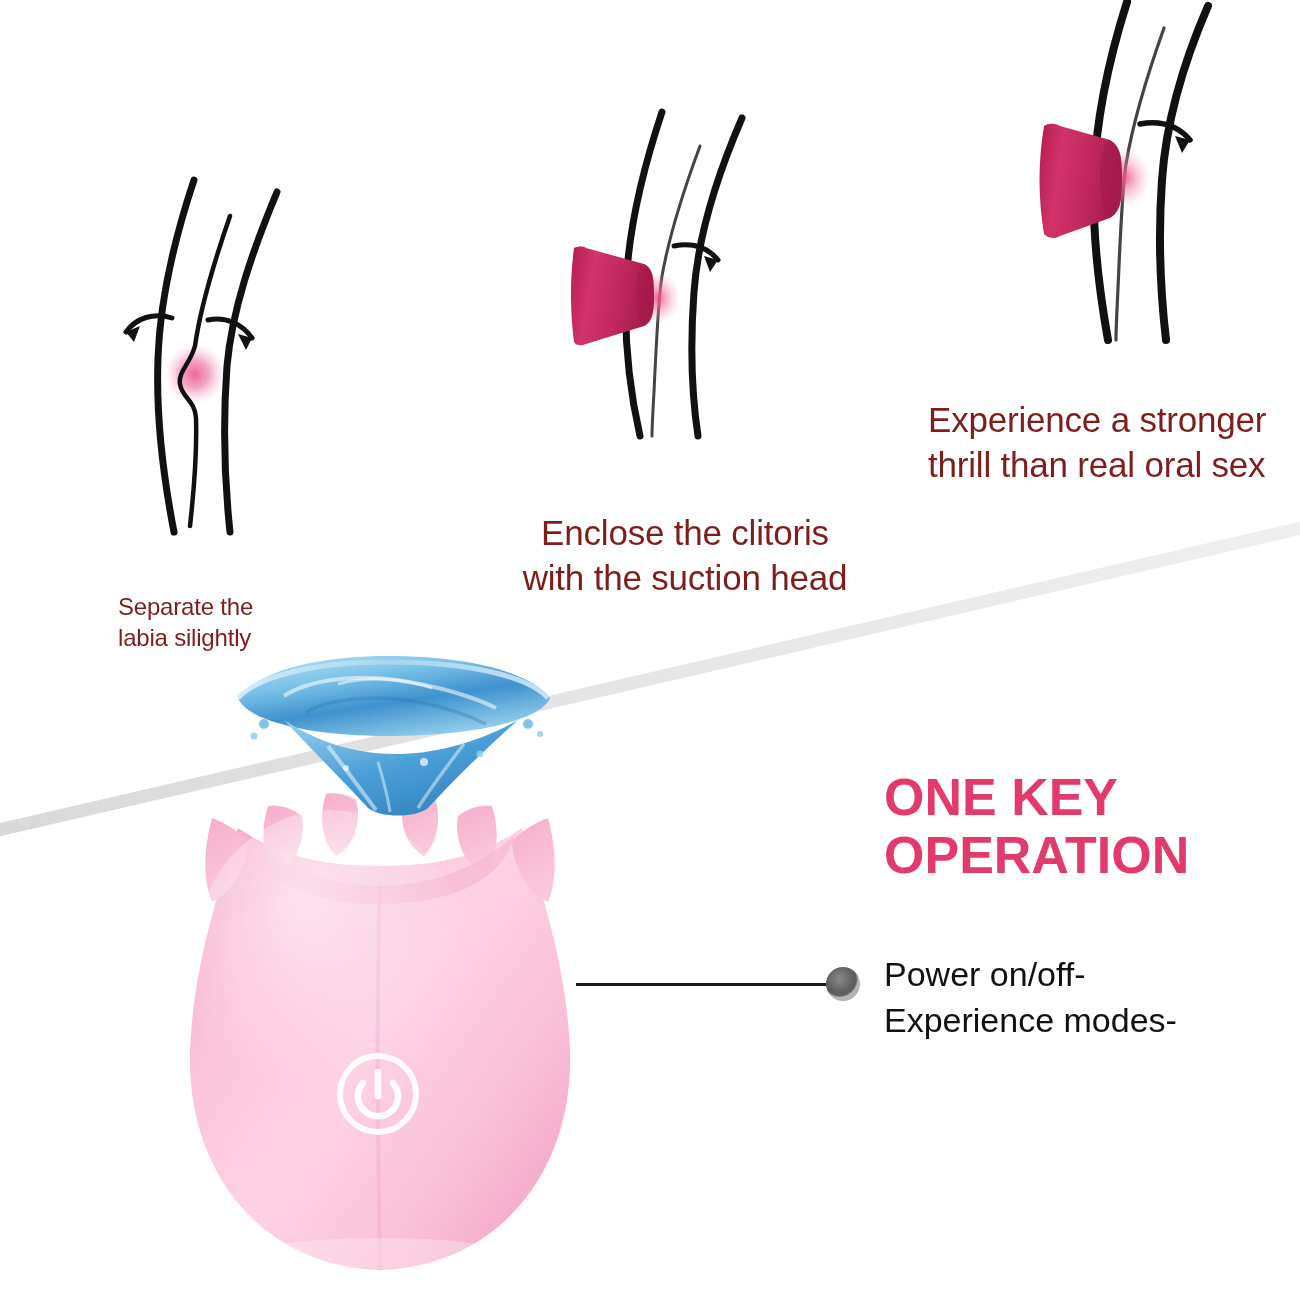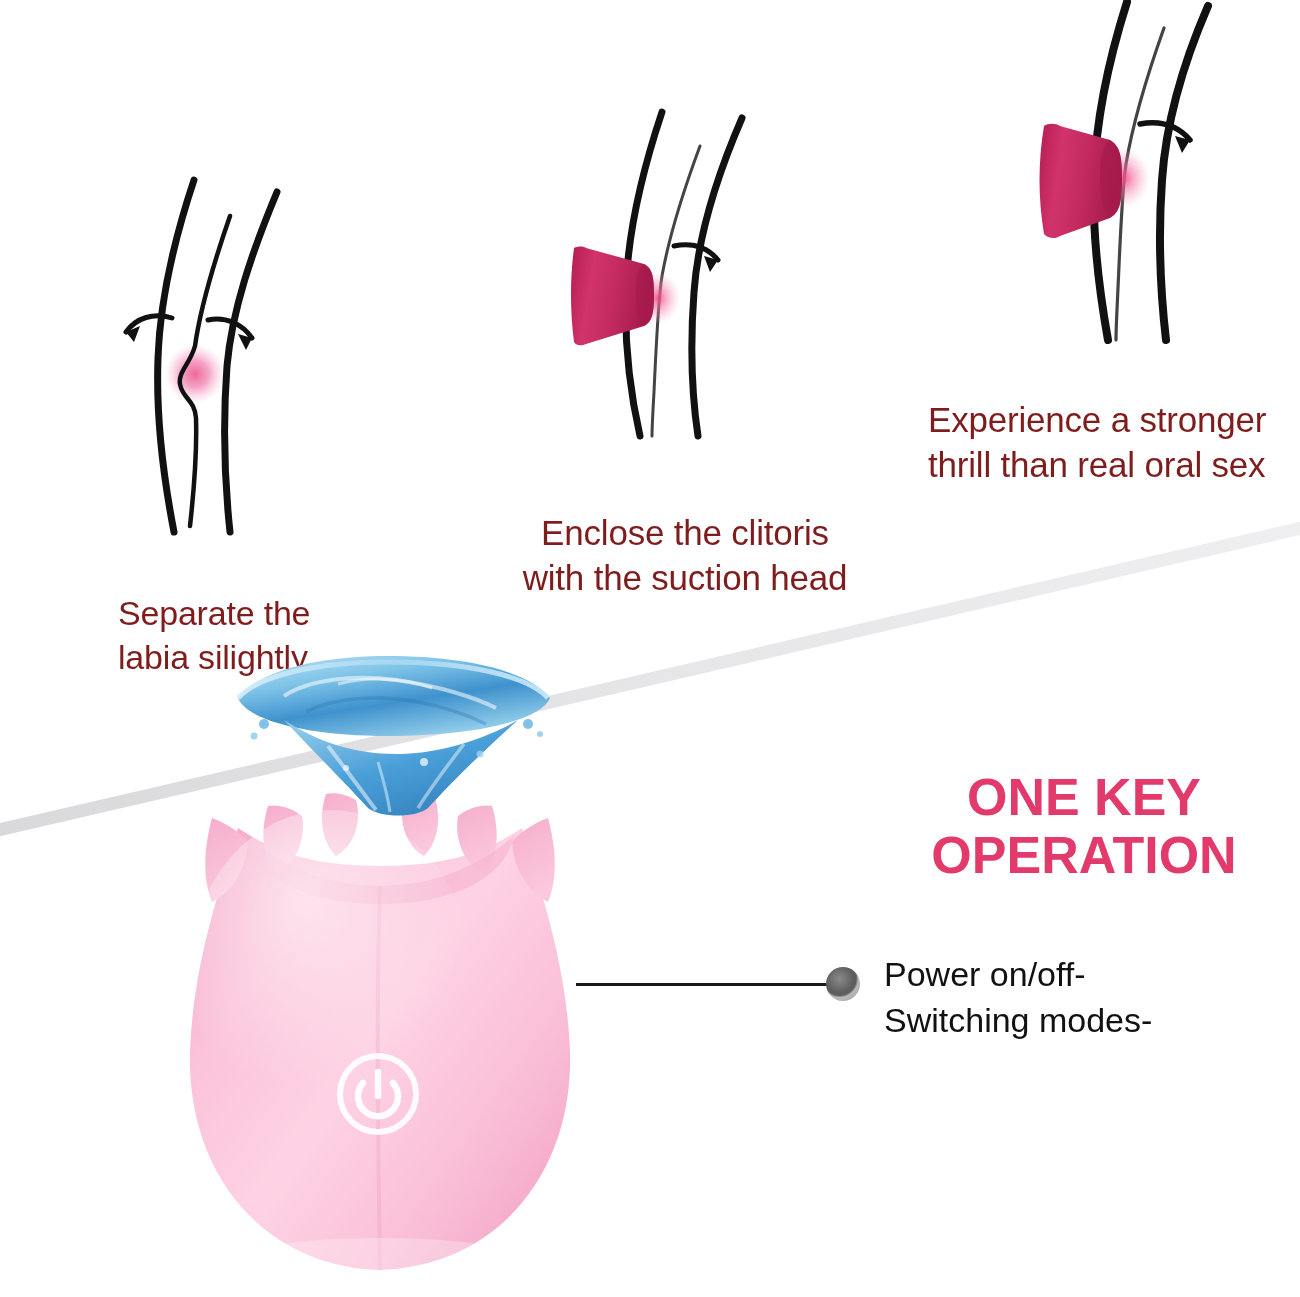--- a/index.html
+++ b/index.html
@@ -23,21 +23,21 @@
   .caption {
     color: #7f1d1d;
     font-family: "Liberation Sans", sans-serif;
     font-weight: 400;
     line-height: 1.28;
     white-space: pre-line;
     letter-spacing: -0.2px;
   }
   #caption-1 {
     left: 118px; top: 592px;
-    font-size: 34px;
+    font-size: 24px;
     text-align: left;
   }
   #caption-2 {
     left: 520px; top: 511px;
     font-size: 35px;
     text-align: center;
     width: 330px;
   }
   #caption-3 {
     left: 928px; top: 398px;
@@ -81,21 +81,20 @@
   #callout-heading {
     left: 884px; top: 768px;
     width: 400px;
     font-size: 52px;
     font-weight: 700;
     line-height: 1.12;
     color: #e23a6b;
     font-family: "Liberation Sans", sans-serif;
     white-space: pre-line;
     letter-spacing: 0px;
-    text-align: center;
   }
   #callout-body {
     left: 884px; top: 952px;
     width: 400px;
     font-size: 34px;
     line-height: 1.35;
     color: #111111;
     font-family: "Liberation Sans", sans-serif;
     white-space: pre-line;
   }
@@ -325,15 +324,15 @@
     <path d="M 29,33 A 20,20 0 1 0 59,33" fill="none" stroke="#ffffff" stroke-width="6.5" stroke-linecap="round" opacity="0.95"></path>
     <line x1="44" y1="22" x2="44" y2="46" stroke="#ffffff" stroke-width="6.5" stroke-linecap="round" opacity="0.95"></line>
   </svg>
 
   <div class="abs" id="leader-line"></div>
   <div class="abs" id="leader-marker"></div>
 
   <div class="abs" id="callout-heading">ONE KEY
 OPERATION</div>
   <div class="abs" id="callout-body">Power on/off-
-Switching modes-</div>
+Experience modes-</div>
 
 </div>
 
 </body></html>

